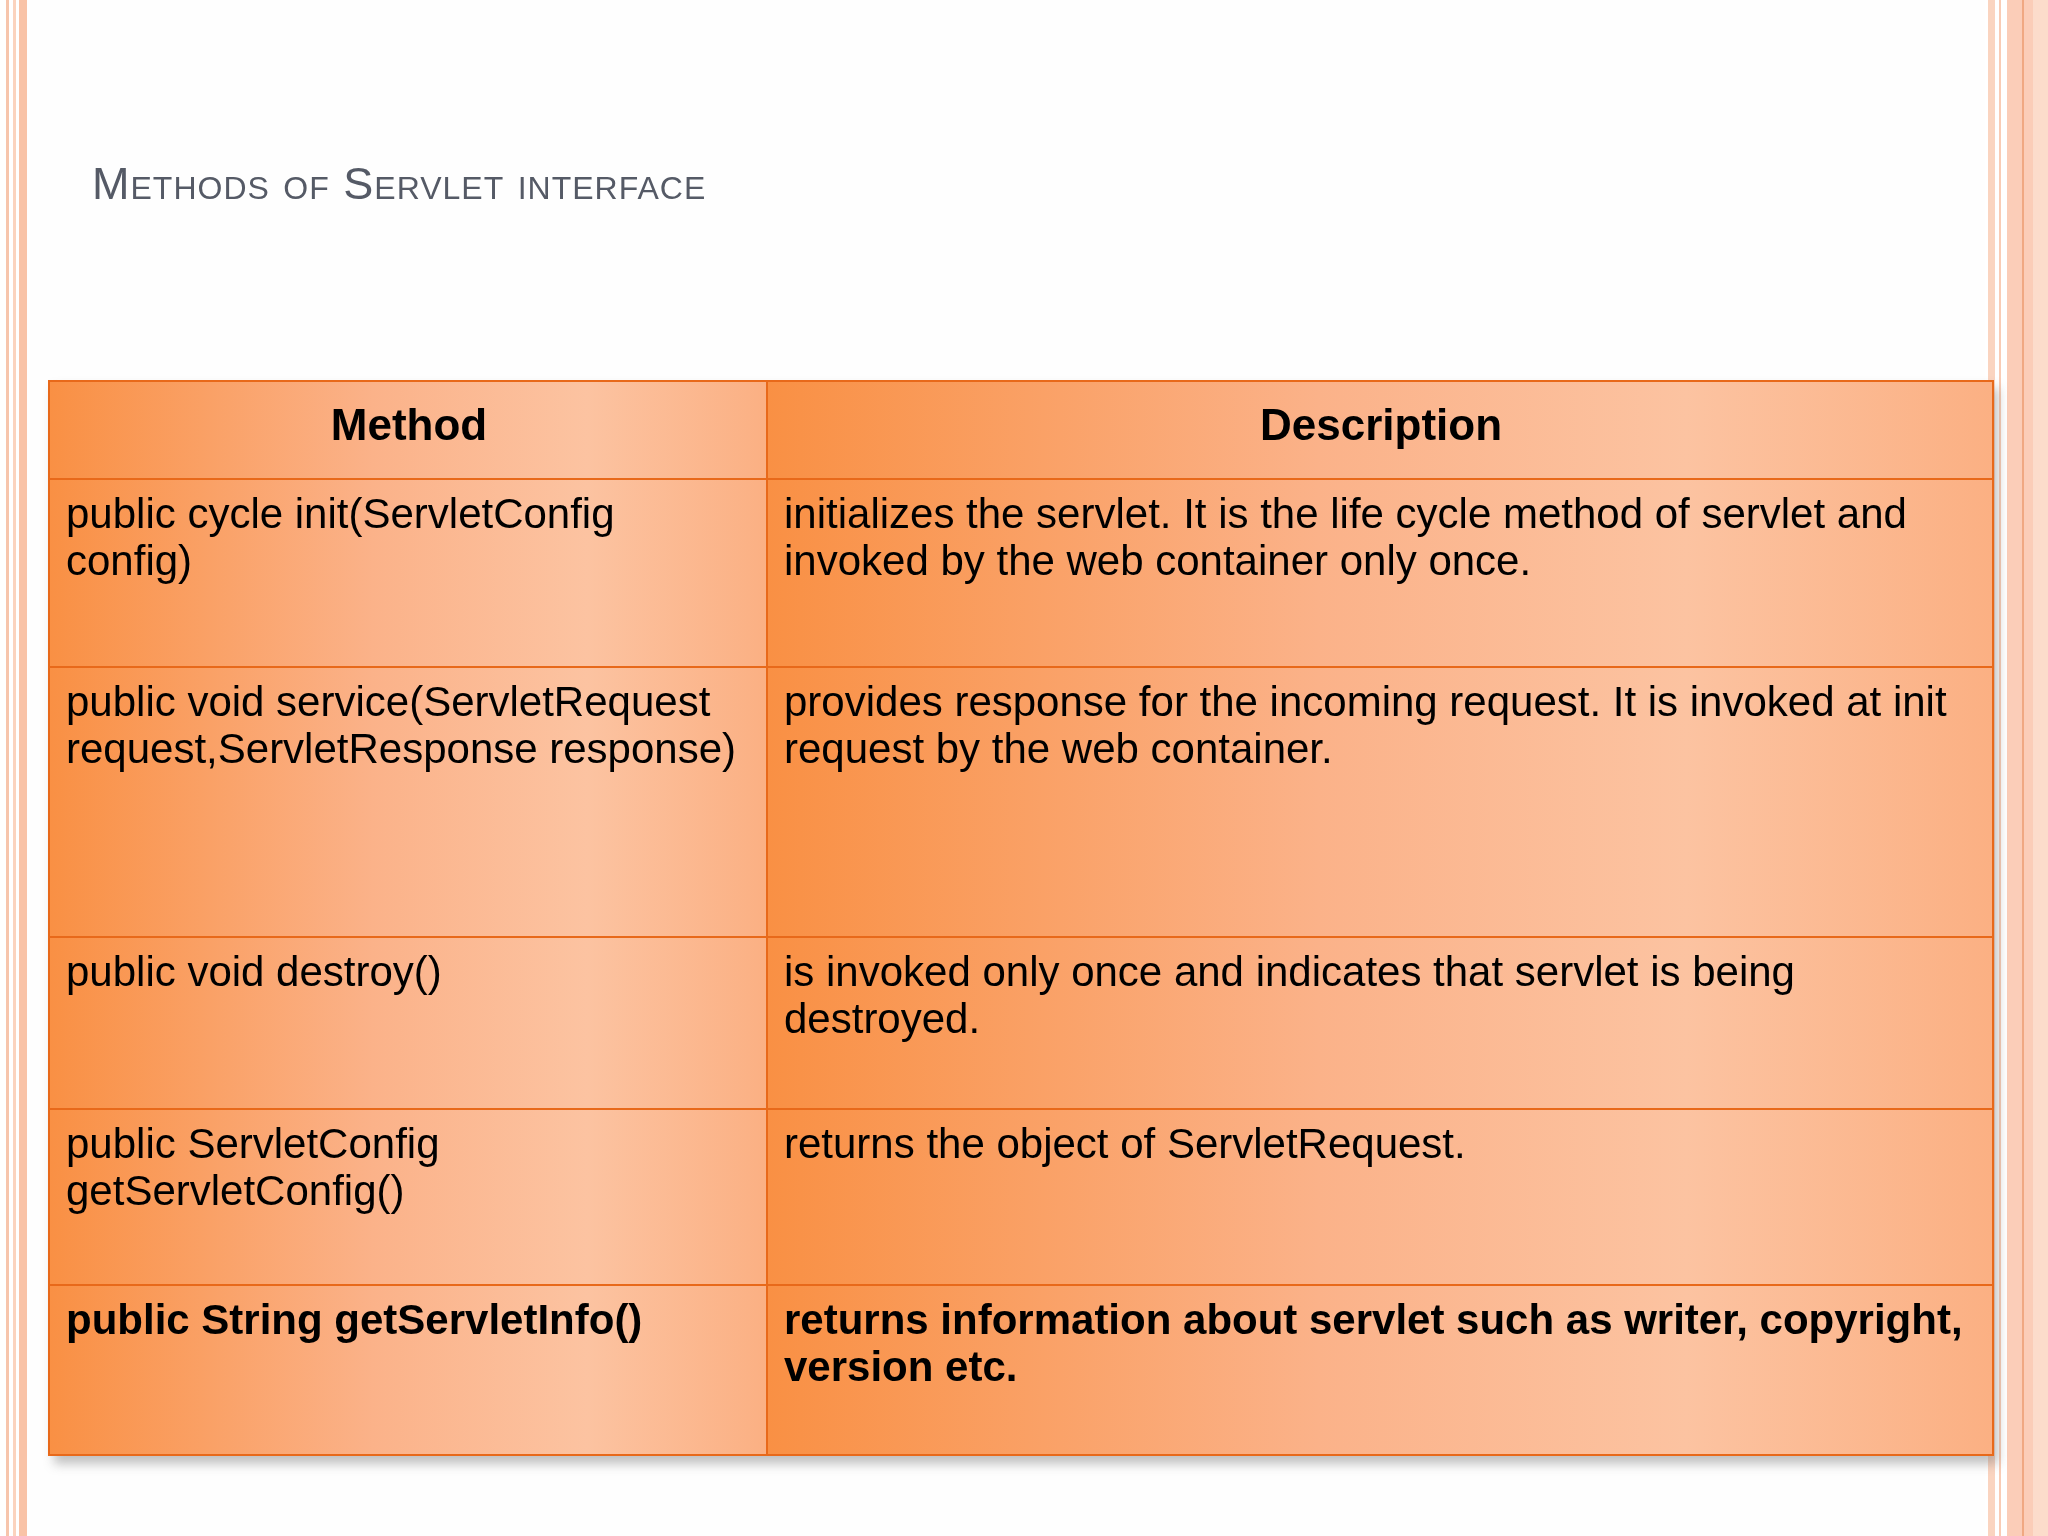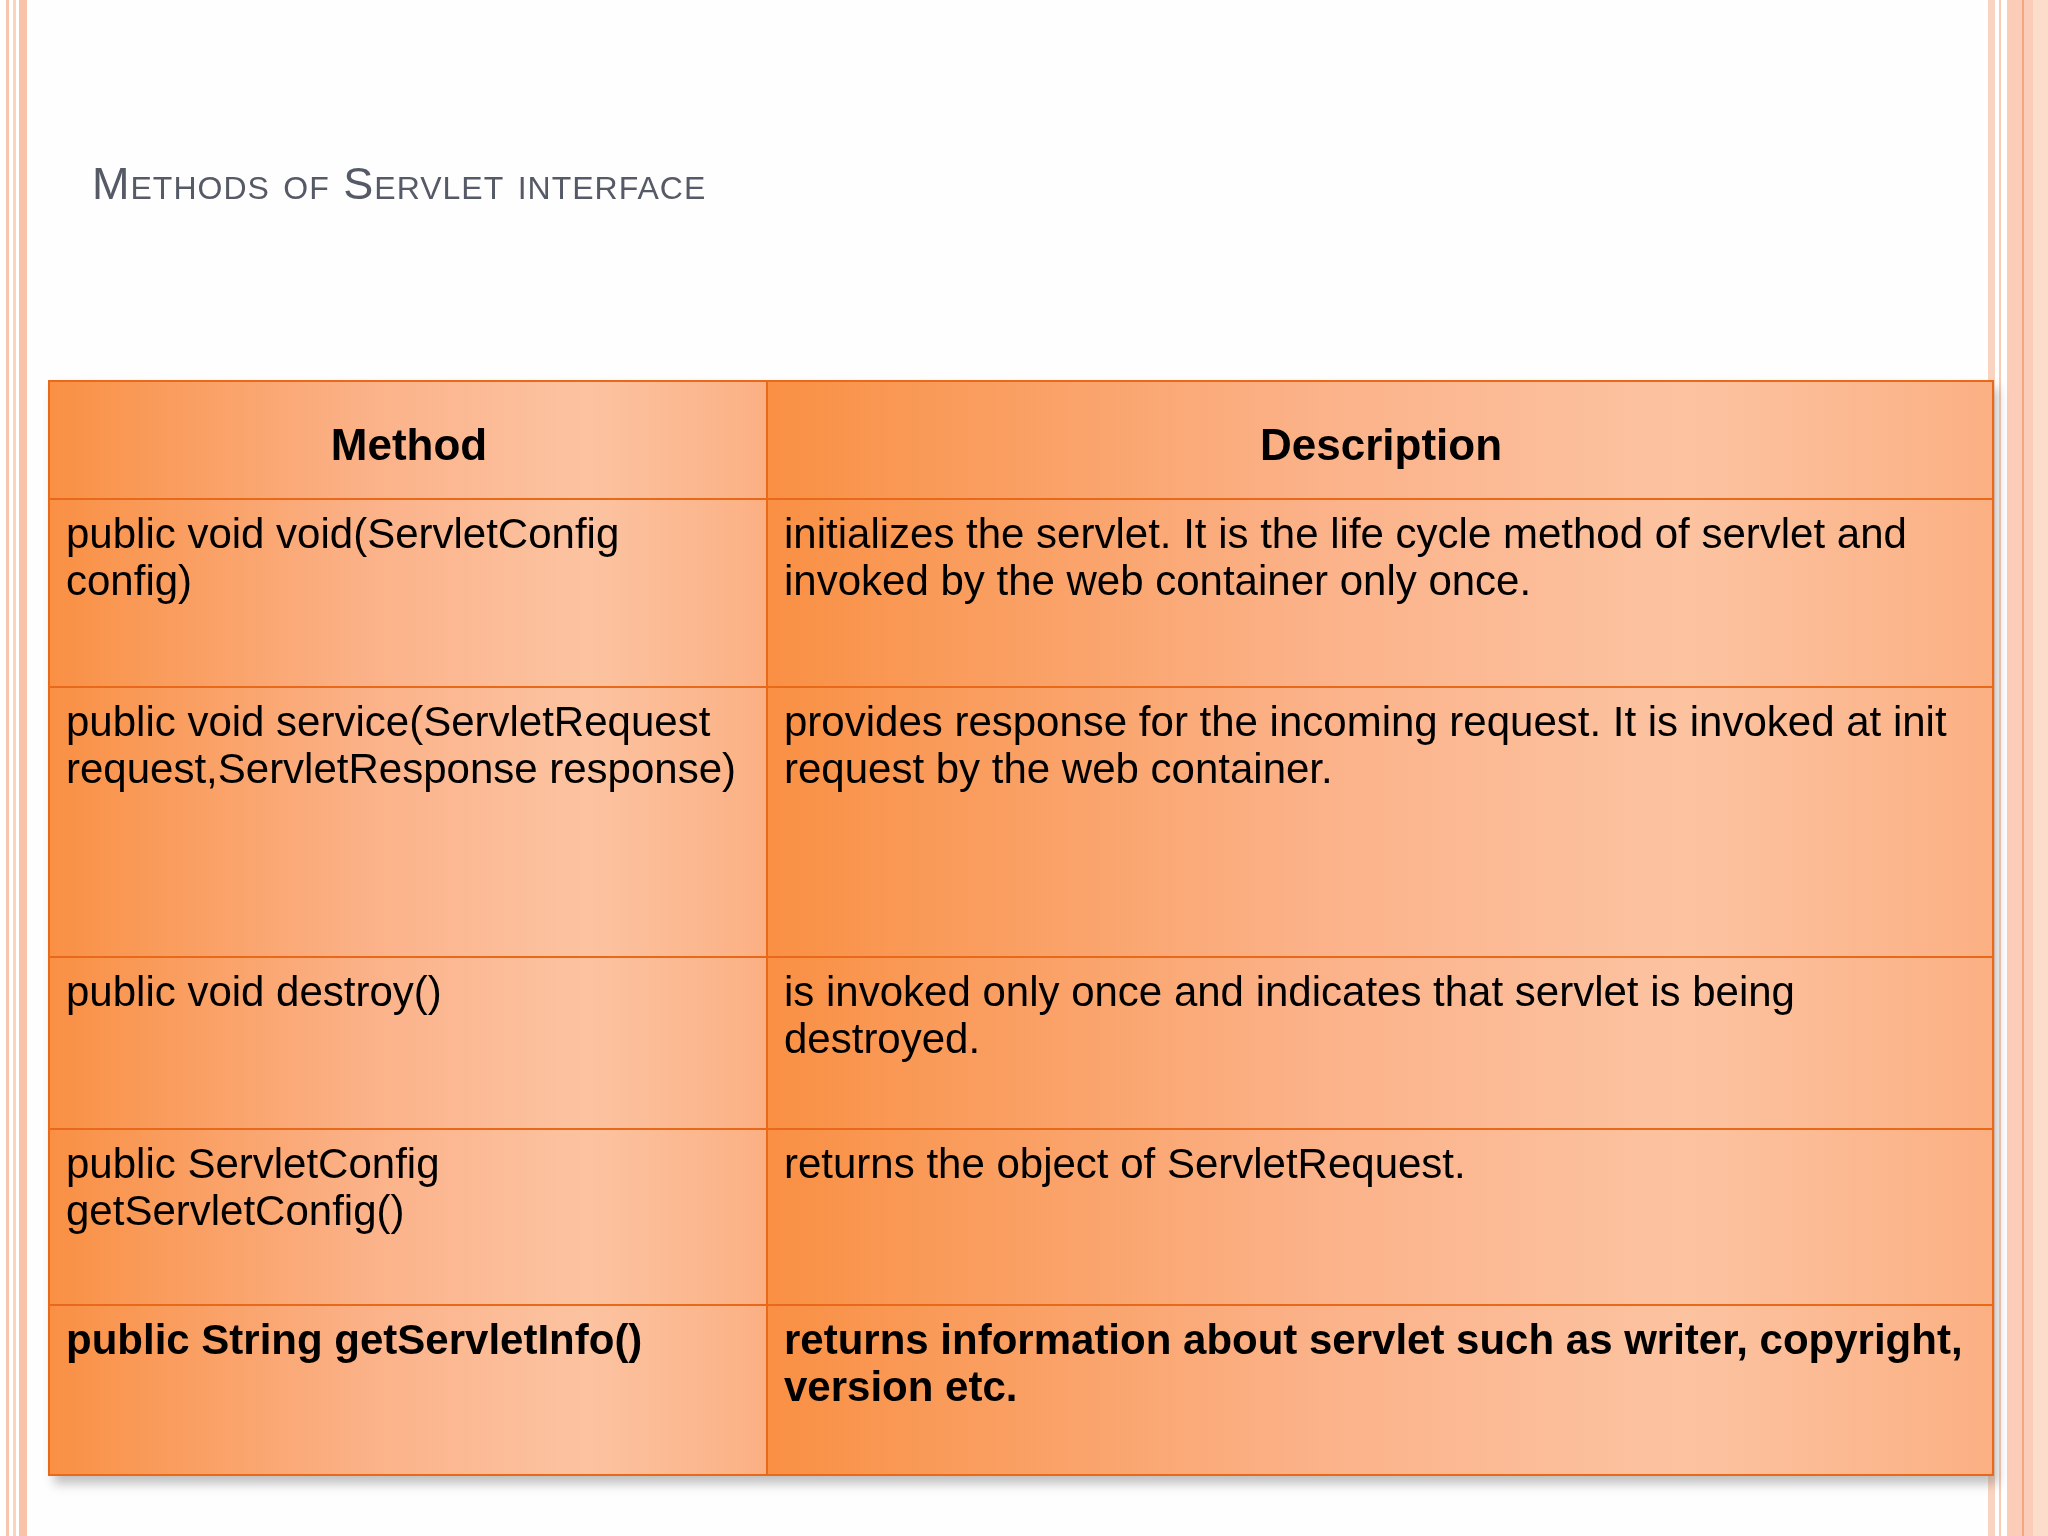--- a/index.html
+++ b/index.html
@@ -109,21 +109,21 @@
     line-height: 1.12;
     font-family: "Liberation Sans", sans-serif;
   }
 
   table.methods-table th {
     text-align: center;
     font-weight: bold;
     font-size: 44px;
     height: 86px;
     vertical-align: middle;
-    padding-top: 20px;
+    padding-top: 0;
   }
 
   
   tr.r-h  td, tr.r-h th { height: 86px; }
   tr.r1 td { height: 166px; }
   tr.r2 td { height: 248px; }
   tr.r3 td { height: 150px; }
   tr.r4 td { height: 154px; }
   tr.r5 td { height: 148px; font-weight: bold; }
 </style>
@@ -146,21 +146,21 @@
         <col class="c-desc">
       </colgroup>
       <thead>
         <tr class="r-h">
           <th>Method</th>
           <th>Description</th>
         </tr>
       </thead>
       <tbody>
         <tr class="r1">
-          <td>public void void(ServletConfig config)</td>
+          <td>public cycle init(ServletConfig config)</td>
           <td>initializes the servlet. It is the life cycle method of servlet and invoked by the web container only once.</td>
         </tr>
         <tr class="r2">
           <td>public void service(ServletRequest request,ServletResponse response)</td>
           <td>provides response for the incoming request. It is invoked at init request by the web container.</td>
         </tr>
         <tr class="r3">
           <td>public void destroy()</td>
           <td>is invoked only once and indicates that servlet is being destroyed.</td>
         </tr>

